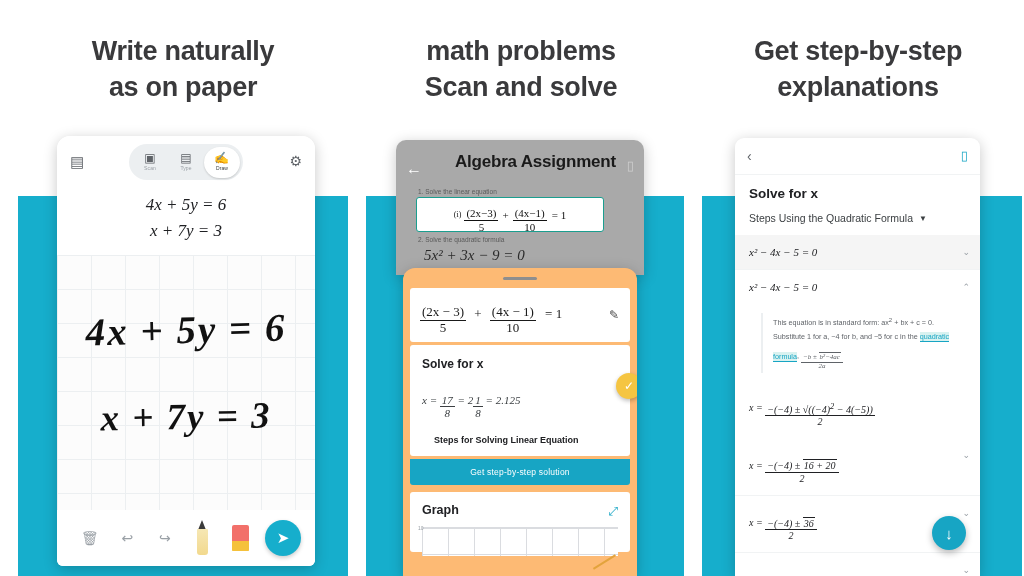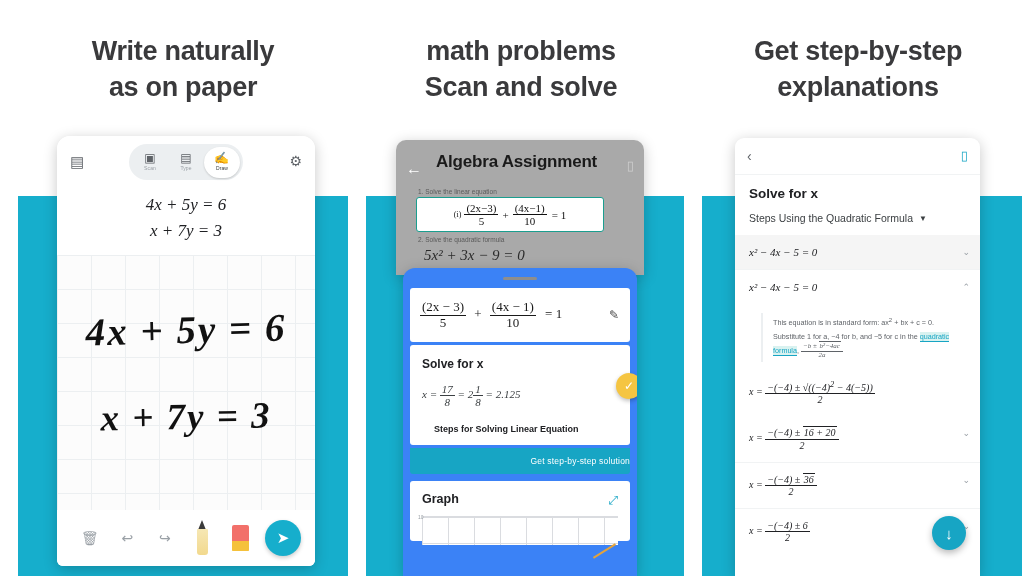--- a/index.html
+++ b/index.html
@@ -91,58 +91,58 @@
     box-shadow:0 2px 4px rgba(0,0,0,.2);flex:none;margin-left:6px;
   }
 
   
   .p2scan{
     left:396px;top:140px;width:248px;height:135px;background:#a9a9a9;
     border-radius:10px 10px 0 0;overflow:hidden;
   }
   .p2scan .back{position:absolute;left:10px;top:20px;color:#fff;font-size:16px;}
   .p2scan .title{
-    position:absolute;left:40px;top:12px;width:180px;text-align:left;
+    position:absolute;left:40px;top:12px;width:180px;text-align:right;
     font-size:17px;font-weight:bold;color:#1a1a1a;letter-spacing:-.2px;
   }
   .p2scan .flash{position:absolute;right:10px;top:18px;color:#cfcfcf;font-size:13px;}
   .pq{position:absolute;left:22px;font-size:6.5px;color:#5a5a5a;}
   .pq.q1{top:48px;}
   .pq.q2{top:96px;}
   .hlbox{
     position:absolute;left:20px;top:57px;width:186px;height:33px;background:#fff;
     border:1.5px solid #1a9e8f;border-radius:3px;
     display:flex;align-items:center;justify-content:center;
     font-family:"Liberation Serif", serif;font-size:11px;color:#111;
   }
   .p2scan .quad{
     position:absolute;left:28px;top:107px;font-family:"Liberation Serif", serif;
     font-size:15px;color:#2b2b2b;font-style:italic;
   }
 
   .p2dark{
-    left:403px;top:268px;width:234px;height:308px;background:#3b82f6;
+    left:403px;top:268px;width:234px;height:308px;background:#fdba74;
     border-radius:12px 12px 0 0;padding:9px 7px 0 7px;box-sizing:border-box;
   }
   .grabber{width:34px;height:3px;background:#8e8e8e;border-radius:2px;margin:0 auto 8px;}
   .c2{background:#fff;border-radius:3px;margin-bottom:3px;position:relative;}
   .c2.eq{height:54px;display:flex;align-items:center;padding:0 10px;}
   .c2.eq .f{font-family:"Liberation Serif", serif;font-size:13px;color:#1a1a1a;}
   .c2.eq .pen{position:absolute;right:11px;top:20px;color:#444;font-size:12px;}
   .c2.sol{padding:12px 12px 11px 12px;}
   .c2.sol .t{font-size:12px;font-weight:bold;color:#202124;}
   .c2.sol .ans{margin-top:12px;font-family:"Liberation Serif", serif;font-size:11px;color:#3c4043;font-style:italic;}
   .c2.sol .sub{margin-top:15px;font-size:9px;font-weight:bold;color:#202124;margin-left:12px;}
   .checkfab{
     position:absolute;right:-12px;top:28px;width:26px;height:26px;border-radius:50%;
     background:#f5c542;color:#fff;display:flex;align-items:center;justify-content:center;
     font-size:12px;box-shadow:0 2px 4px rgba(0,0,0,.25);
   }
   .cta{
-    background:#17A5C4;color:#fff;text-align:right;font-size:8.5px;
+    background:#17A5C4;color:#fff;text-align:center;font-size:8.5px;
     padding:8px 0;border-radius:0 0 3px 3px;margin-bottom:7px;letter-spacing:.2px;
   }
   .c2.graph{padding:11px 12px 0 12px;height:60px;box-sizing:border-box;}
   .c2.graph .t{font-size:12.5px;font-weight:bold;color:#202124;}
   .c2.graph .exp{position:absolute;right:12px;top:12px;color:#17A5C4;font-size:12px;}
   .gridmini{
     margin-top:10px;height:28px;position:relative;
     background:
       repeating-linear-gradient(to right,#dadce0 0 1px,transparent 1px 26px),
       repeating-linear-gradient(to bottom,#dadce0 0 1px,transparent 1px 26px),
@@ -179,21 +179,21 @@
     font-family:"Liberation Sans", sans-serif;font-size:7.2px;line-height:1.85;color:#5f6368;
   }
   .expl .lnk{color:#17A5C4;border-bottom:1px solid #17A5C4;}
   .expl .hl{background:#d9f2f0;}
   .dlfab{
     position:absolute;right:14px;bottom:26px;width:34px;height:34px;border-radius:50%;
     background:#17A5C4;color:#fff;display:flex;align-items:center;justify-content:center;
     font-size:15px;box-shadow:0 3px 7px rgba(0,0,0,.28);
   }
   
-  .fr{display:inline-block;vertical-align:middle;text-align:center;line-height:1.12;}
+  .fr{display:inline-block;vertical-align:middle;text-align:center;line-height:1.12;margin-top:11px;}
   .fr .n{display:block;border-bottom:1px solid currentColor;padding:0 2px;}
   .fr .d{display:block;padding:0 2px;}
   .sq{border-top:1px solid currentColor;padding:0 1px;}
 </style>
 </head>
 <body>
 
 <div class="stage">
 
   <div class="teal p1"></div>

